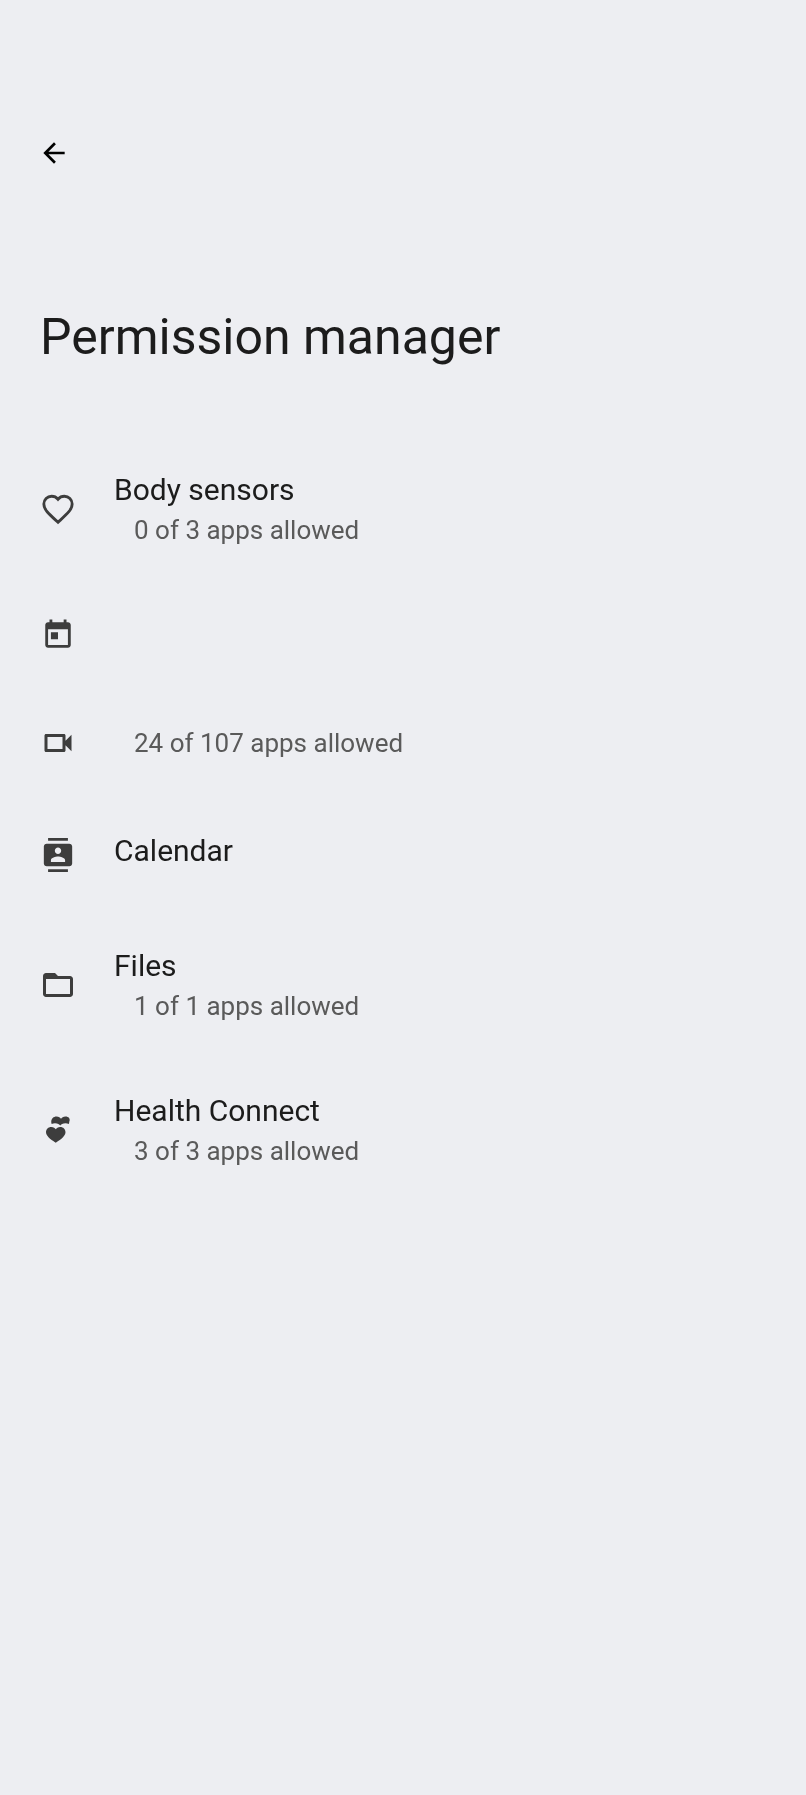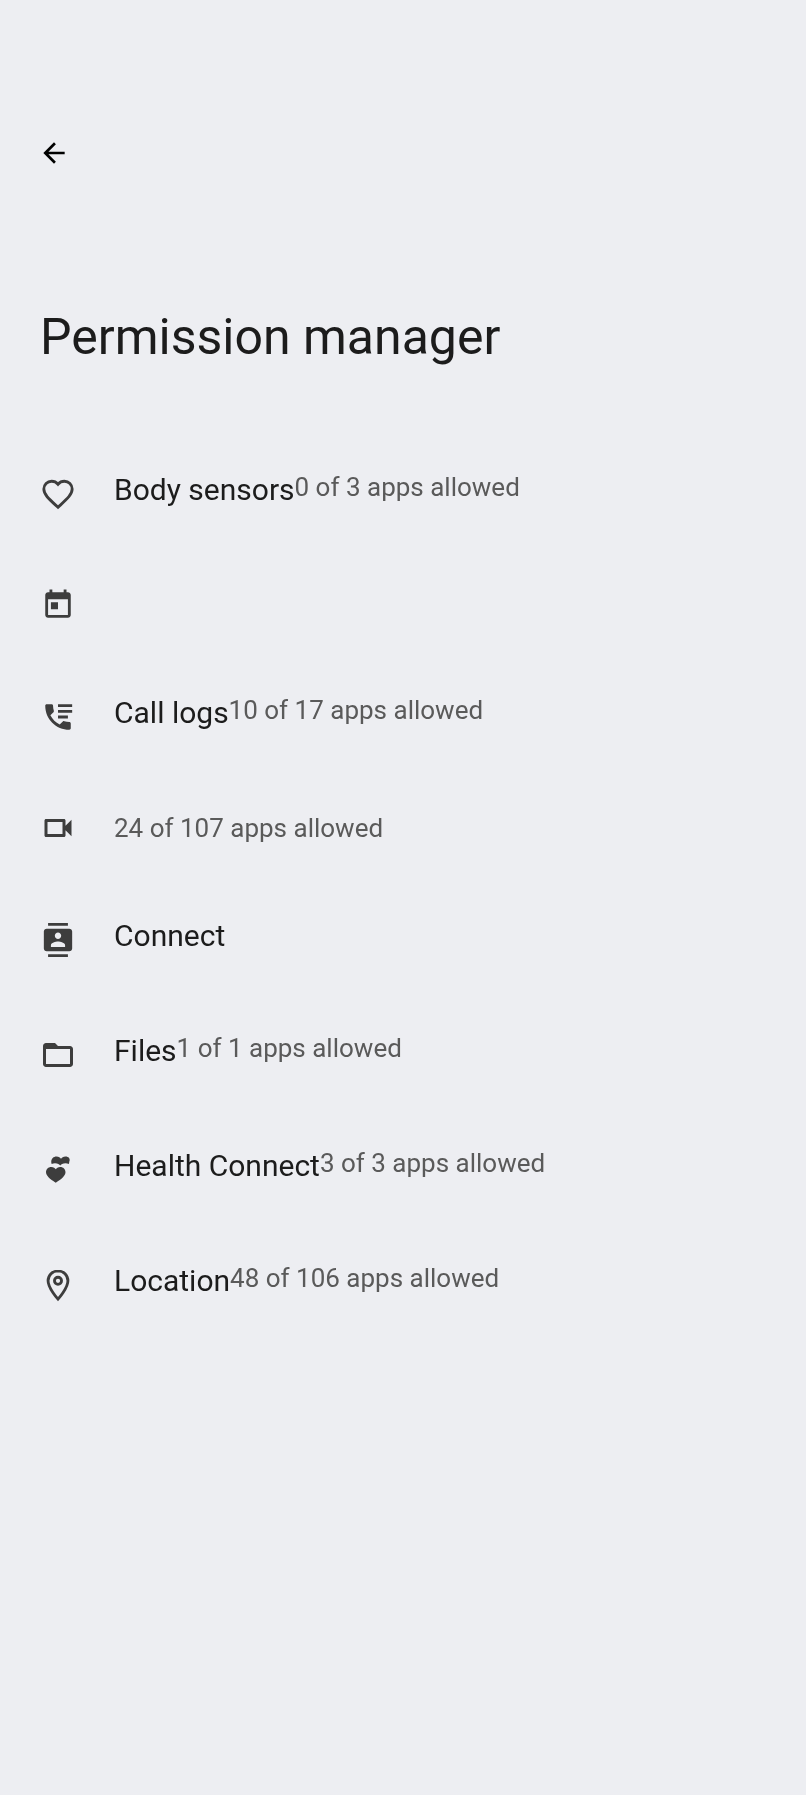--- a/index.html
+++ b/index.html
@@ -48,33 +48,34 @@
       height: 36px;
       margin-right: 38px;
       display: flex;
       align-items: center;
       justify-content: center;
       flex-shrink: 0;
       color: #3d3d3d;
     }
     .permission-text {
       display: flex;
-      flex-direction: row;
+      flex-direction: column;
       justify-content: flex-end;
     }
     .permission-title {
       font-size: 30px;
       font-weight: 400;
       color: #1c1c1c;
       margin-bottom: 8px;
     }
     .permission-subtitle {
       font-size: 26px;
       font-weight: 400;
       color: #5a5a5a;
+      margin-left: 20px;
     }
     svg {
       fill: currentColor;
     }
   </style>
 </head>
 <body>
 
 <div class="toolbar">
   <button class="back-button">
@@ -103,51 +104,40 @@
   </li>
 
   <li class="permission-item">
     <span class="permission-icon">
       <svg width="34" height="34" viewBox="0 0 24 24">
         <path d="M19 3h-1V1h-2v2H8V1H6v2H5c-1.11 0-1.99.9-1.99 2L3 19c0 1.1.89 2 2 2h14c1.1 0 2-.9 2-2V5c0-1.1-.9-2-2-2zm0 16H5V8h14v11zM7 10h5v5H7z"></path>
       </svg>
     </span>
   </li>
 
-  <li class="permission-item">
-    <span class="permission-icon">
-      <svg width="34" height="34" viewBox="0 0 24 24">
-        <path d="M6.62 10.79c1.44 2.83 3.76 5.14 6.59 6.59l2.2-2.2c.27-.27.67-.36 1.02-.24 1.12.37 2.33.57 3.57.57.55 0 1 .45 1 1V20c0 .55-.45 1-1 1-9.39 0-17-7.61-17-17 0-.55.45-1 1-1h3.5c.55 0 1 .45 1 1 0 1.25.2 2.45.57 3.57.11.35.03.74-.25 1.02l-2.2 2.2zM12 3h10v2H12zm0 4h10v2H12zm0 4h7v2h-7z"></path>
-      </svg>
-    </span>
-    <div class="permission-text">
-      <span class="permission-title">Call logs</span>
-      <span class="permission-subtitle">10 of 17 apps allowed</span>
-    </div>
-  </li>
 
   <li class="permission-item">
     <span class="permission-icon">
       <svg width="36" height="36" viewBox="0 0 24 24">
         <path d="M17 10.5V7c0-.55-.45-1-1-1H4c-.55 0-1 .45-1 1v10c0 .55.45 1 1 1h12c.55 0 1-.45 1-1v-3.5l4 4v-11l-4 4zM15 16H5V8h10v8z"></path>
       </svg>
     </span>
     <div class="permission-text">
       <span class="permission-subtitle">24 of 107 apps allowed</span>
     </div>
   </li>
 
   <li class="permission-item">
     <span class="permission-icon">
       <svg width="34" height="34" viewBox="0 0 24 24">
         <path d="M19 0H5v2h14V0zm0 22H5v2h14v-2zM20 4H4c-1.1 0-2 .9-2 2v12c0 1.1.9 2 2 2h16c1.1 0 2-.9 2-2V6c0-1.1-.9-2-2-2zm-8 2.75c1.24 0 2.25 1.01 2.25 2.25s-1.01 2.25-2.25 2.25S9.75 10.24 9.75 9 10.76 6.75 12 6.75zM17 17H7v-1.5c0-1.67 3.33-2.5 5-2.5s5 .83 5 2.5V17z"></path>
       </svg>
     </span>
     <div class="permission-text">
-      <span class="permission-title">Connect</span>
+      <span class="permission-title">Calendar</span>
     </div>
   </li>
 
   <li class="permission-item">
     <span class="permission-icon">
       <svg width="36" height="36" viewBox="0 0 24 24">
         <path d="M20 6h-8l-2-2H4c-1.1 0-1.99.9-1.99 2L2 18c0 1.1.9 2 2 2h16c1.1 0 2-.9 2-2V8c0-1.1-.9-2-2-2zm0 12H4V8h16v10z"></path>
       </svg>
     </span>
     <div class="permission-text">
@@ -161,25 +151,14 @@
       <svg width="38" height="38" viewBox="0 0 24 24">
         <path d="M13.5 10c-1.5 0-2.5 1-3 1.5-.5-.5-1.5-1.5-3-1.5-2 0-3.5 1.5-3.5 3.5 0 3 5 6 6.5 7 1.5-1 6.5-4 6.5-7 0-2-1.5-3.5-3.5-3.5zM17 3c-1.5 0-2.5 1-3 1.5C13.5 4 12.5 3 11 3c-2 0-3.5 1.5-3.5 3.5 0 .5.1 1 .3 1.5.7-.3 1.4-.5 2.2-.5 1.8 0 3 1 3.5 1.5.5-.5 1.7-1.5 3.5-1.5.8 0 1.5.2 2.2.5.2-.5.3-1 .3-1.5C20.5 4.5 19 3 17 3z"></path>
       </svg>
     </span>
     <div class="permission-text">
       <span class="permission-title">Health Connect</span>
       <span class="permission-subtitle">3 of 3 apps allowed</span>
     </div>
   </li>
 
-  <li class="permission-item">
-    <span class="permission-icon">
-      <svg width="34" height="34" viewBox="0 0 24 24">
-        <path d="M12 2C8.13 2 5 5.13 5 9c0 5.25 7 13 7 13s7-7.75 7-13c0-3.87-3.13-7-7-7zm0 9.5c-1.38 0-2.5-1.12-2.5-2.5s1.12-2.5 2.5-2.5 2.5 1.12 2.5 2.5-1.12 2.5-2.5 2.5z" fill="none" stroke="currentColor" stroke-width="2"></path>
-      </svg>
-    </span>
-    <div class="permission-text">
-      <span class="permission-title">Location</span>
-      <span class="permission-subtitle">48 of 106 apps allowed</span>
-    </div>
-  </li>
 
 </ul>
 
 </body></html>

